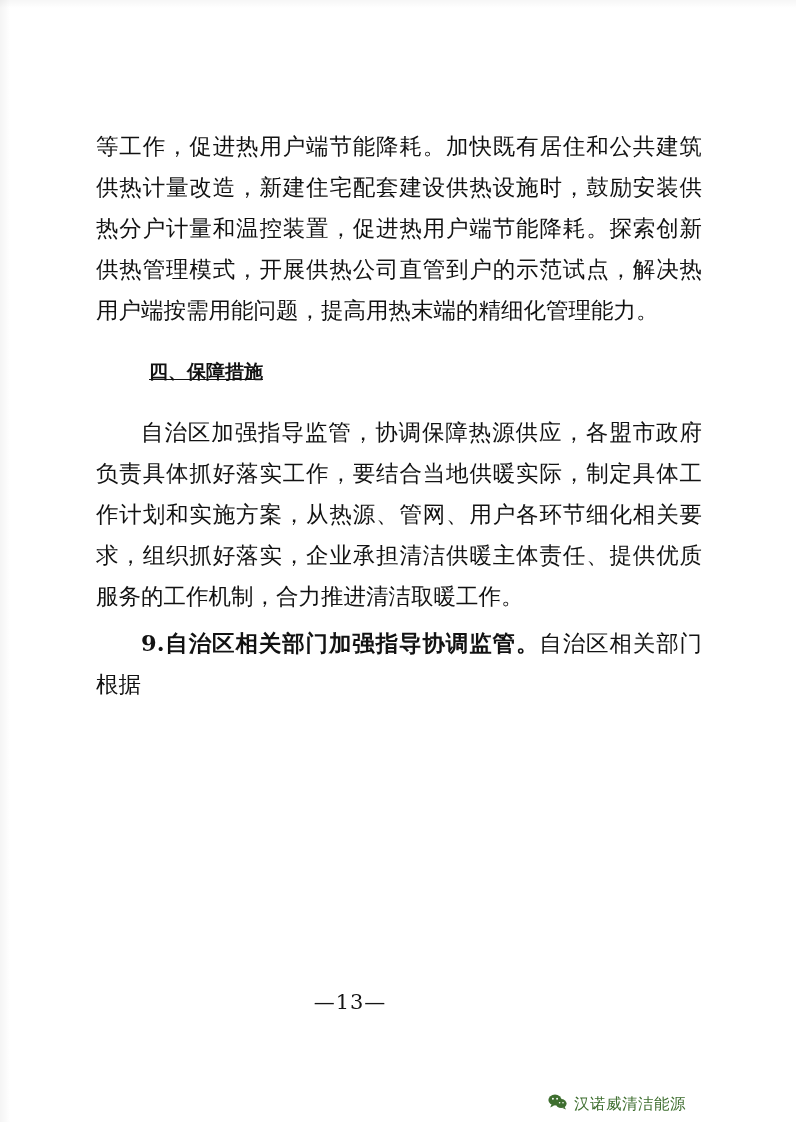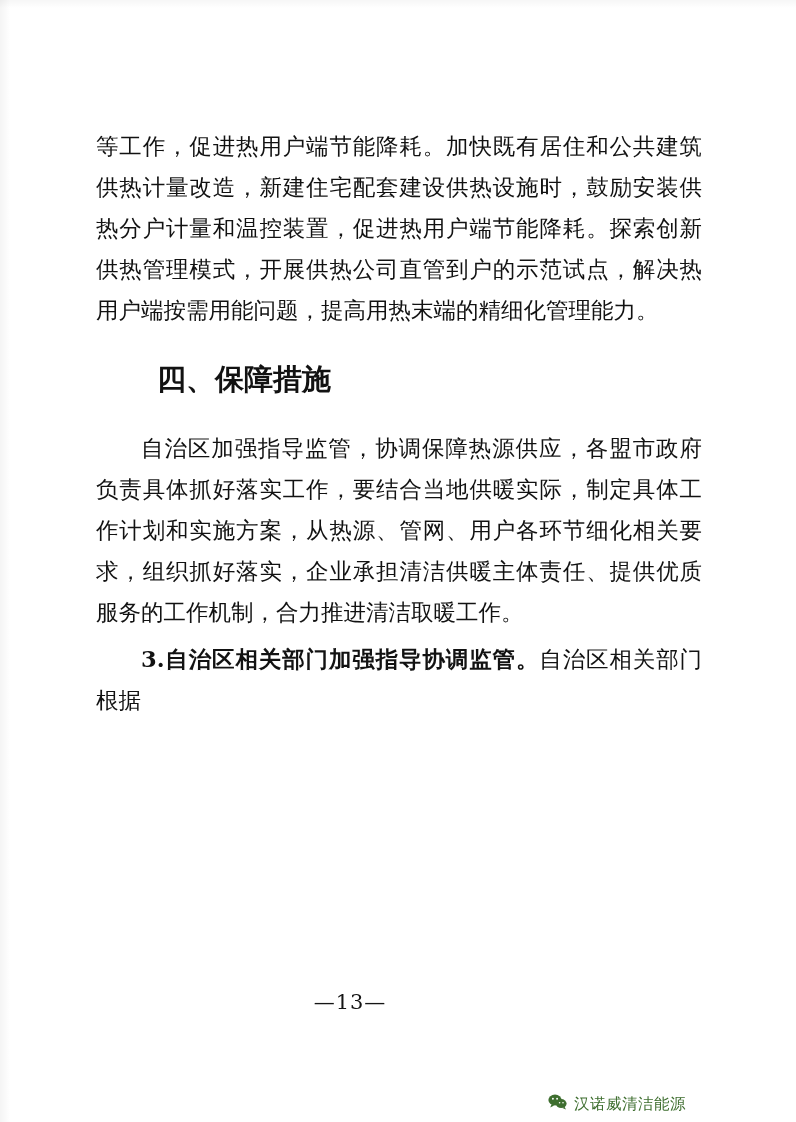--- a/index.html
+++ b/index.html
@@ -39,26 +39,27 @@
     color: #121212;
   }
   p.para.indent {
     text-indent: 45px;
   }
   .bold {
     font-weight: bold;
   }
   .gap-s { height: 6px; }
   .heading {
-    margin: 16px;
-    font-size: 29px;
+    margin: 8px;
+    font-size: 19px;
     line-height: 41px;
     font-weight: bold;
     text-indent: 45px;
     color: #121212;
+    text-decoration: underline;
   }
   .pagenum {
     position: absolute;
     left: 0;
     top: 990px;
     width: 700px;
     text-align: center;
     font-size: 21px;
     letter-spacing: 1px;
     color: #151515;
@@ -117,21 +118,21 @@
 
     <div class="gap-s"></div>
 
 
     <div class="gap-s"></div>
 
     <p class="para indent">自治区加强指导监管，协调保障热源供应，各盟市政府负责具体抓好落实工作，要结合当地供暖实际，制定具体工作计划和实施方案，从热源、管网、用户各环节细化相关要求，组织抓好落实，企业承担清洁供暖主体责任、提供优质服务的工作机制，合力推进清洁取暖工作。</p>
 
     <div class="gap-s"></div>
 
-    <p class="para indent"><span class="bold">3.自治区相关部门加强指导协调监管。</span><span>自治区相关部门根据</span></p>
+    <p class="para indent"><span class="bold">9.自治区相关部门加强指导协调监管。</span><span>自治区相关部门根据</span></p>
 
   </div>
 
   <div class="pagenum">—13—</div>
 
   <div class="footer-brand">
     <span class="wechat-icon">
       <svg width="19" height="16" viewBox="0 0 19 16" xmlns="http://www.w3.org/2000/svg">
         <ellipse cx="7" cy="6" rx="6.6" ry="5.4" fill="#3e6e2f"></ellipse>
         <polygon points="3.6,10.2 2.2,13.6 6.2,11.6" fill="#3e6e2f"></polygon>

